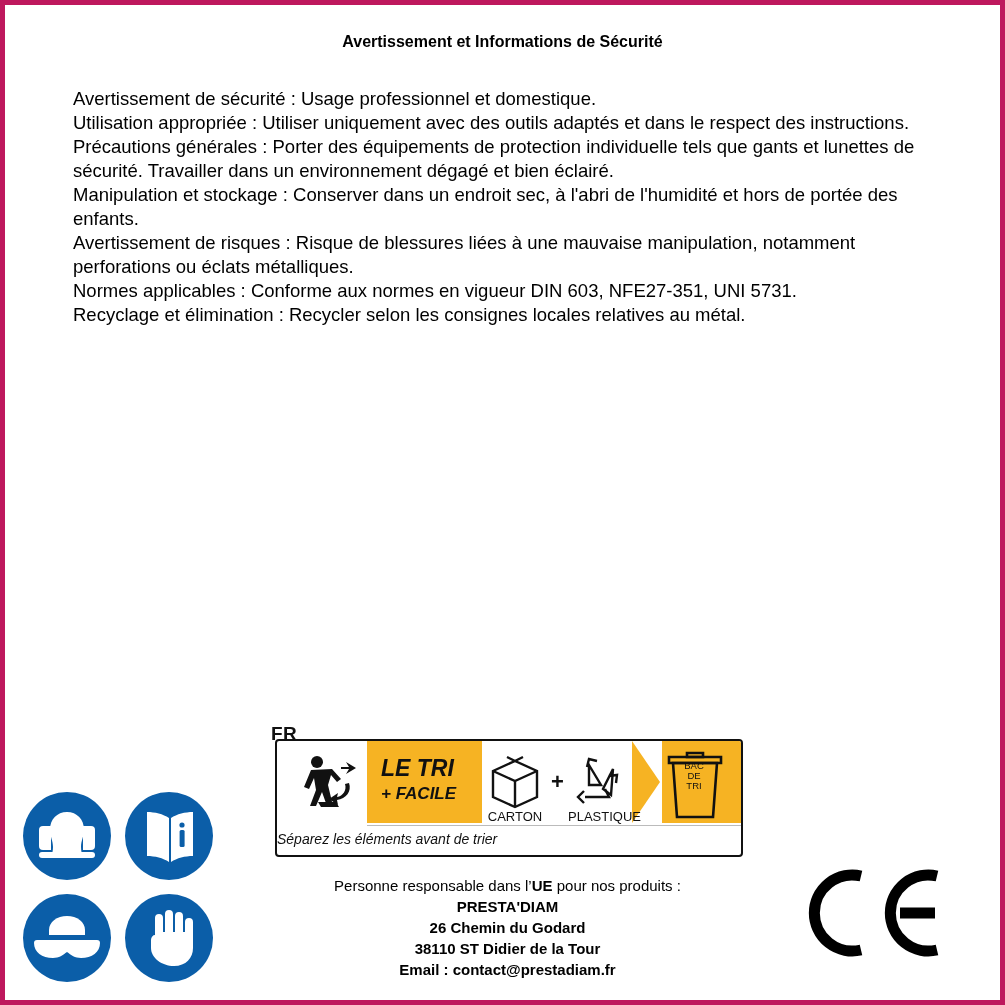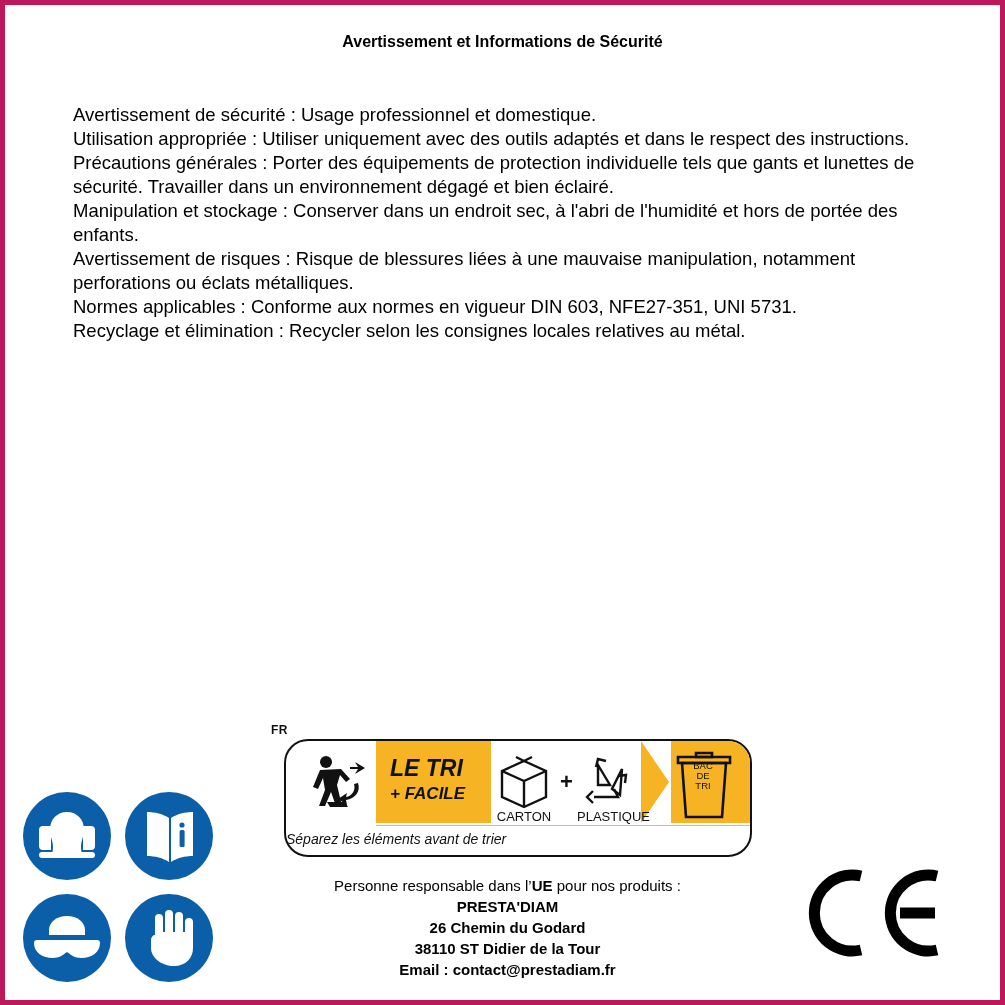--- a/index.html
+++ b/index.html
@@ -26,21 +26,21 @@
     top: 28px;
     left: 0;
     width: 100%;
     text-align: center;
     font-size: 16px;
     font-weight: bold;
     color: #000000;
   }
   .body-text {
     position: absolute;
-    top: 98px;
+    top: 82px;
     left: 68px;
     width: 880px;
     font-size: 18.5px;
     line-height: 24px;
     color: #000000;
   }
   .body-text p {
     margin: 0;
   }
 
@@ -70,33 +70,33 @@
     position: absolute;
     left: 262px;
     top: 718px;
     width: 468px;
     height: 132px;
   }
   .tri-fr {
     position: absolute;
     left: 4px;
     top: 0px;
-    font-size: 12px;
+    font-size: 19px;
     font-weight: bold;
     color: #111111;
     letter-spacing: 0.5px;
   }
   .tri-box {
     position: absolute;
-    left: 17px;
+    left: 8px;
     top: 16px;
     width: 464px;
     height: 114px;
     border: 2px solid #111111;
-    border-radius: 24px;
+    border-radius: 4px;
     background: #ffffff;
     overflow: hidden;
   }
   .tri-yellow {
     position: absolute;
     left: 90px;
     top: 0px;
     width: 374px;
     height: 82px;
     background: #f6b323;

